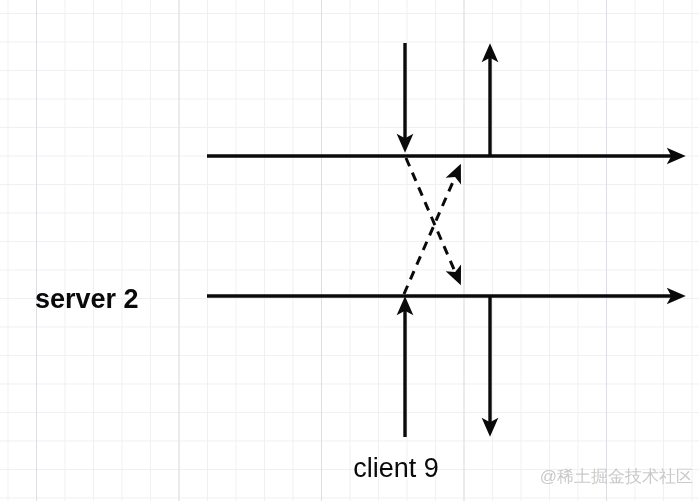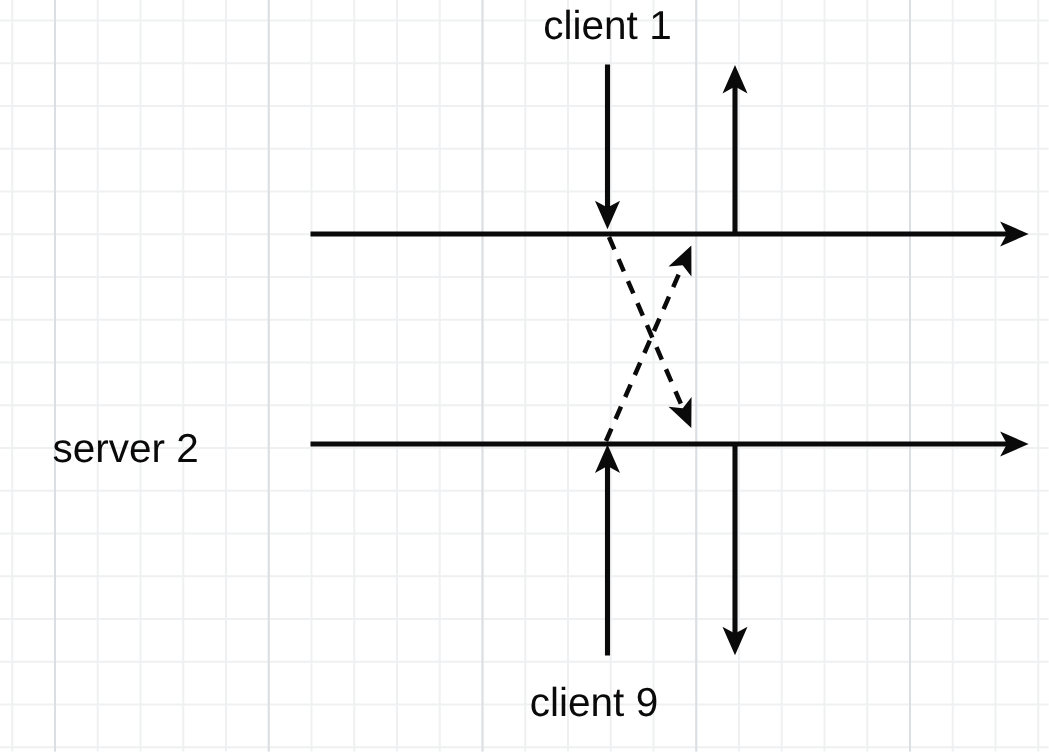--- a/index.html
+++ b/index.html
@@ -71,21 +71,21 @@
 
     <line x1="405" y1="437" x2="405" y2="301" stroke-width="3.4" marker-end="url(#ah)"></line>
 
     <line x1="490" y1="296" x2="490" y2="432" stroke-width="3.4" marker-end="url(#ah)"></line>
 
     <path class="edge" d="M406,158 L459,281" stroke-width="3" stroke-dasharray="9 7" marker-end="url(#ah)"></path>
 
     <path class="edge" d="M404,294 L459,168" stroke-width="3" stroke-dasharray="9 7" marker-end="url(#ah)"></path>
   </svg>
 
-  <div class="lbl centered" style="left:405px; top:2px;">client 1</div>
 
 
-  <div class="lbl" style="left:35px; top:284px;">server 2</div>
+  <div class="lbl" style="left:35px; top:284px;font-weight:bold;">server 2</div>
 
   <div class="lbl centered" style="left:396px; top:453px;">client 9</div>
 
+  <div id="watermark">@稀土掘金技术社区</div>
 
 </div>
 
 </body></html>

